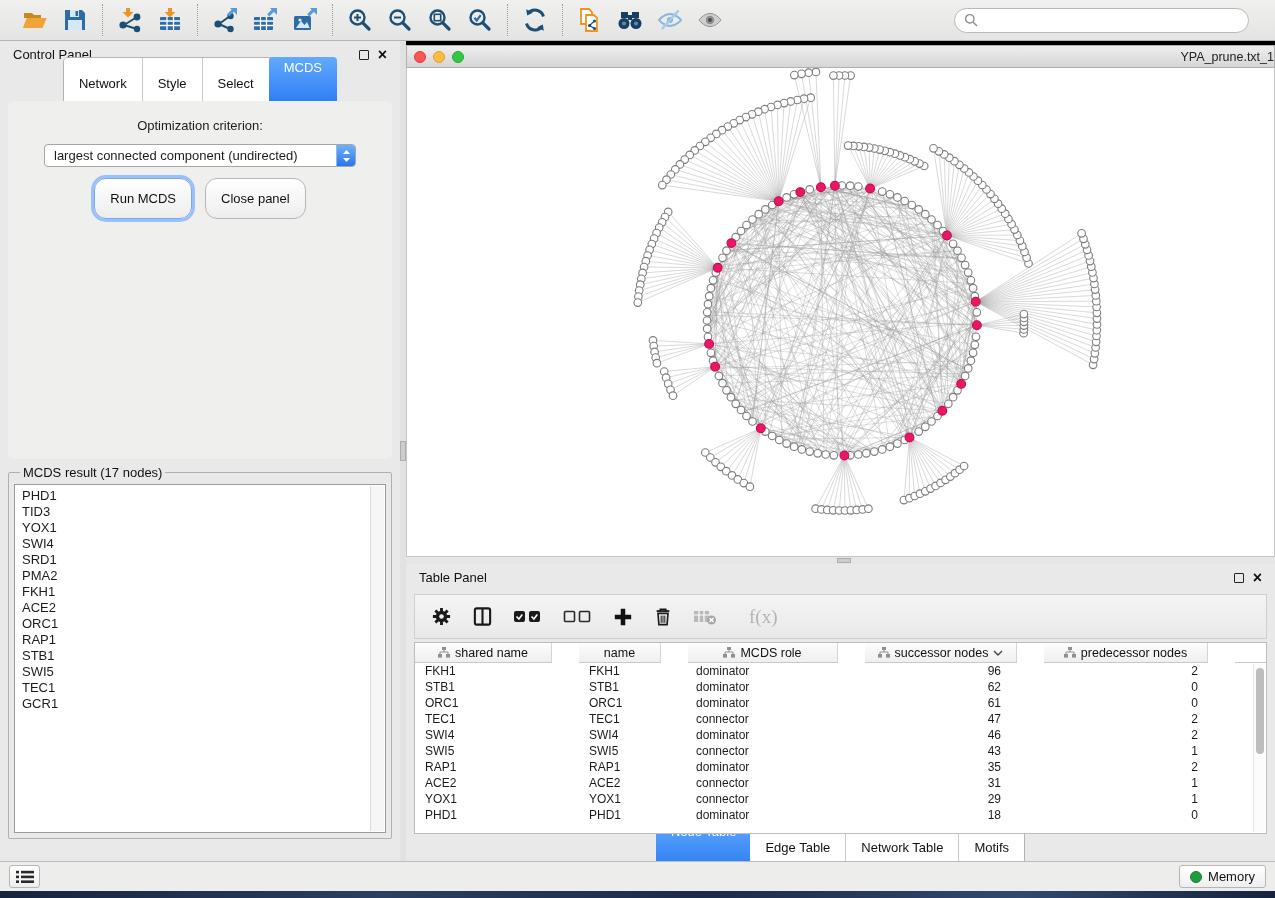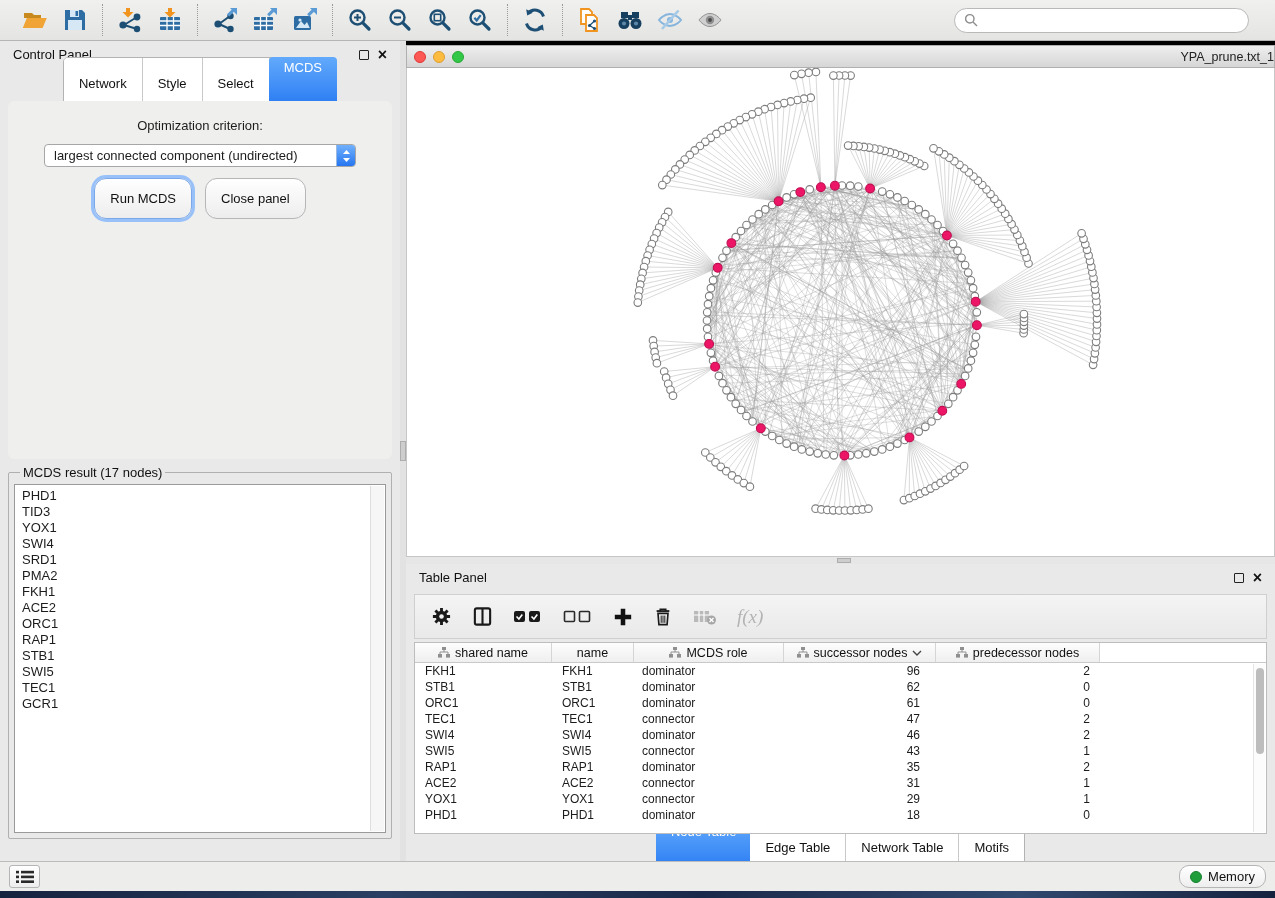--- a/index.html
+++ b/index.html
@@ -71,42 +71,42 @@
   .net-canvas svg { display:block; width:100%; height:100%; }
 
   .h-divider { height:7px; flex:0 0 7px; background:#e6e6e6; position:relative; }
   .grip-h { position:absolute; left:431px; top:1px; width:14px; height:5px; background:#cdcdcd; border:1px solid #adadad; }
 
   
   .table-panel { flex:1; display:flex; flex-direction:column; background:#e9e9e9; min-height:0; }
   .tp-toolbar { margin:3px 8px 0; height:45px; flex:0 0 45px; background:linear-gradient(#f4f4f4,#e9e9e9);
      border:1px solid #cfcfcf; display:flex; align-items:center; gap:20px; padding:0 16px; }
   .tpi { display:flex; align-items:center; justify-content:center; }
-  .fx-label { font-family:"Liberation Serif", serif; font-style:italic; font-size:19px; color:#b3b3b3; }
+  .fx-label { font-family:"Liberation Serif", serif; font-size:19px; color:#b3b3b3;margin-left:12px; }
   .tp-table-wrap { margin:3px 8px 0; flex:1; background:#fff; border:1px solid #bdbdbd; position:relative; overflow:hidden; min-height:0; }
-  .tgrid { display:grid; grid-template-columns:137px 82px 150px 152px 164px 1fr; }
+  .tgrid { display:grid; grid-template-columns:137px 82px 150px 152px 164px 1fr;gap:27px; }
   .thead { height:20px; }
   .hcell { display:flex; align-items:center; justify-content:center; gap:5px; font-size:12.5px; color:#111;
      background:linear-gradient(#fdfdfd,#efefef); border-bottom:1px solid #c9c9c9; border-right:1px solid #d5d5d5; }
   .hcell.filler { background:#fff; border-right:none; }
   .trow { height:16px; }
   .tcell { font-size:12px; line-height:16px; white-space:nowrap; overflow:hidden; }
   .al { text-align:left; padding-left:10px; }
   .al8 { text-align:left; padding-left:8px; }
   .ar16 { text-align:right; padding-right:16px; }
   .ar10 { text-align:right; padding-right:10px; }
   .tbl-track { position:absolute; top:21px; right:1px; bottom:1px; width:12px; background:#fcfcfc; border-left:1px solid #e5e5e5; }
   .tbl-thumb { position:absolute; top:4px; right:1.5px; width:8px; height:86px; background:#bdbdbd; border-radius:4px; }
   .tp-tabs { height:27px; flex:0 0 27px; display:flex; align-items:center; justify-content:center; }
 
   
   .statusbar { height:30px; flex:0 0 30px; background:#ededec; border-top:1px solid #bcbcbc; display:flex; align-items:center; padding:0 9px; }
   .list-btn { width:31px; height:23px; background:linear-gradient(#fff,#eee); border:1px solid #b5b5b5; border-radius:3px;
      display:flex; align-items:center; justify-content:center; }
-  .memory-btn { margin-left:auto; height:23px; background:linear-gradient(#fff,#eee); border:1px solid #b5b5b5; border-radius:10px;
+  .memory-btn { margin-left:auto; height:23px; background:linear-gradient(#fff,#eee); border:1px solid #b5b5b5; border-radius:3px;
      display:flex; align-items:center; gap:6px; padding:0 10px; font-size:13px; color:#111; }
   .mem-dot { width:12px; height:12px; border-radius:50%; background:#1f9d3a; border:1px solid #178030; }
 </style>
 </head>
 <body>
 
 <div class="stage">
   <div class="app">
 
     <div class="toolbar">

